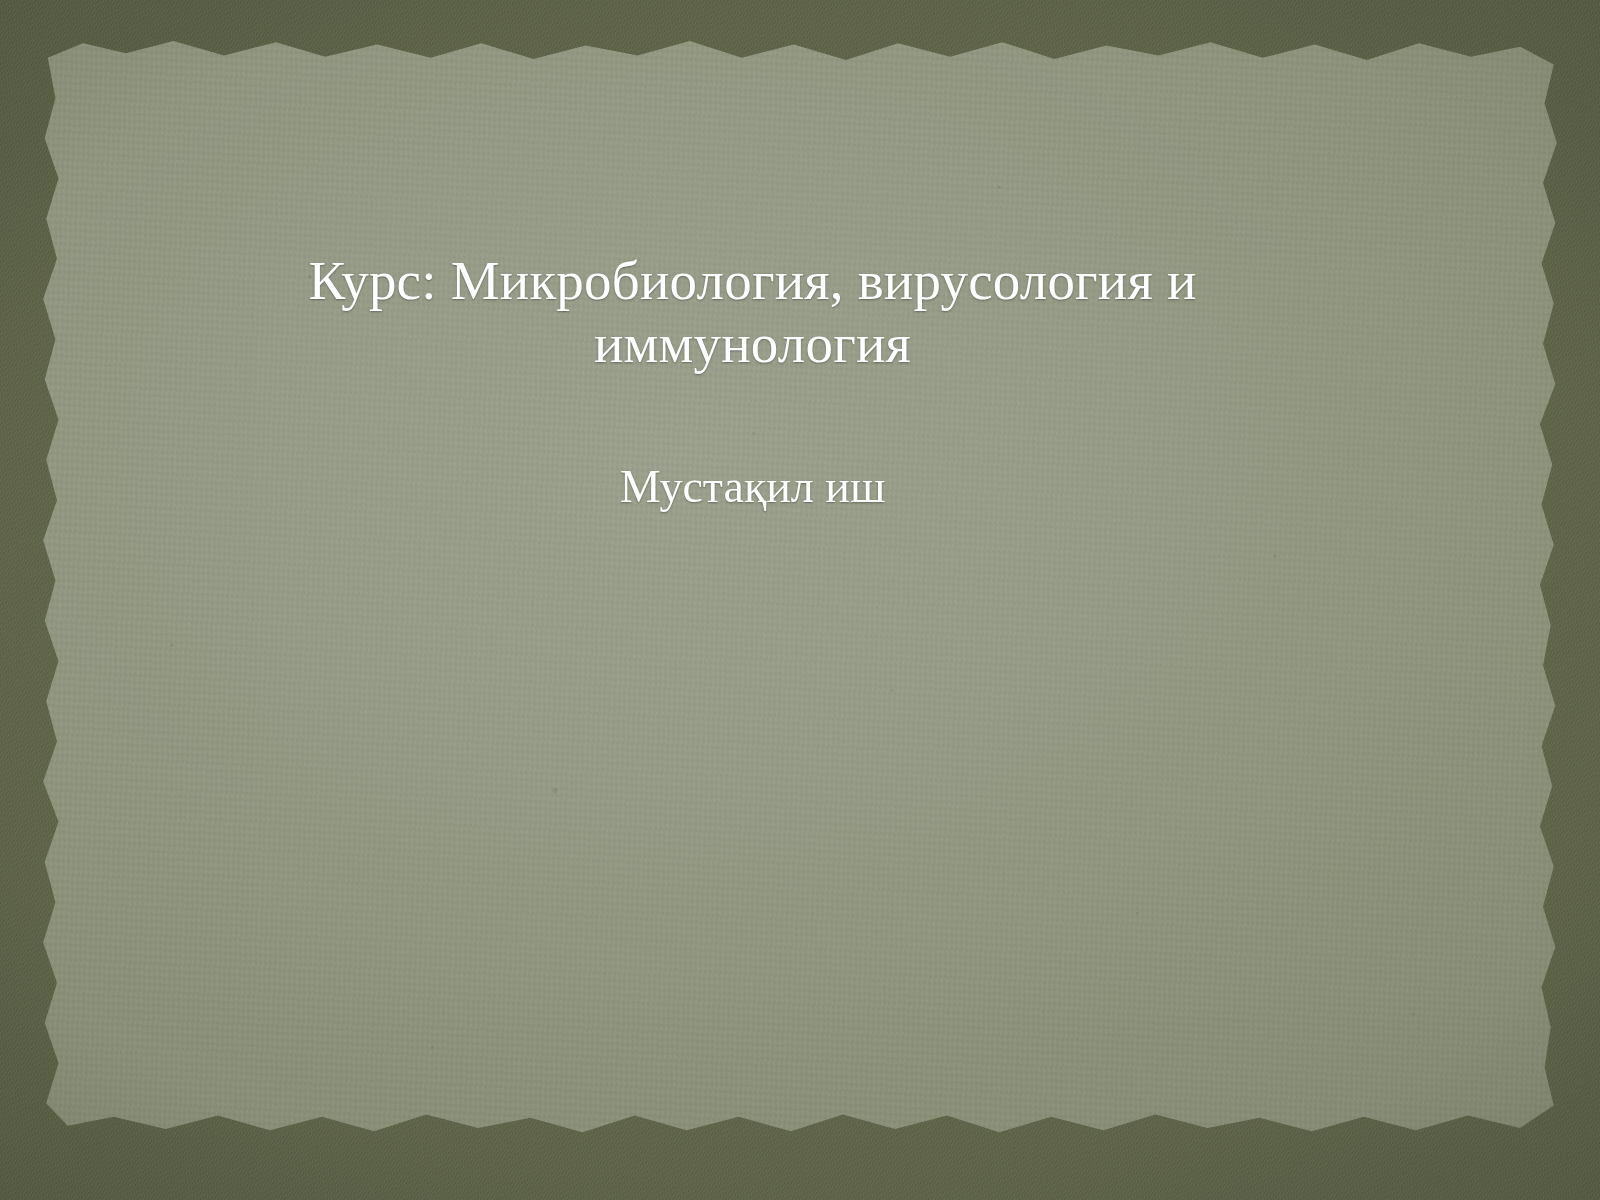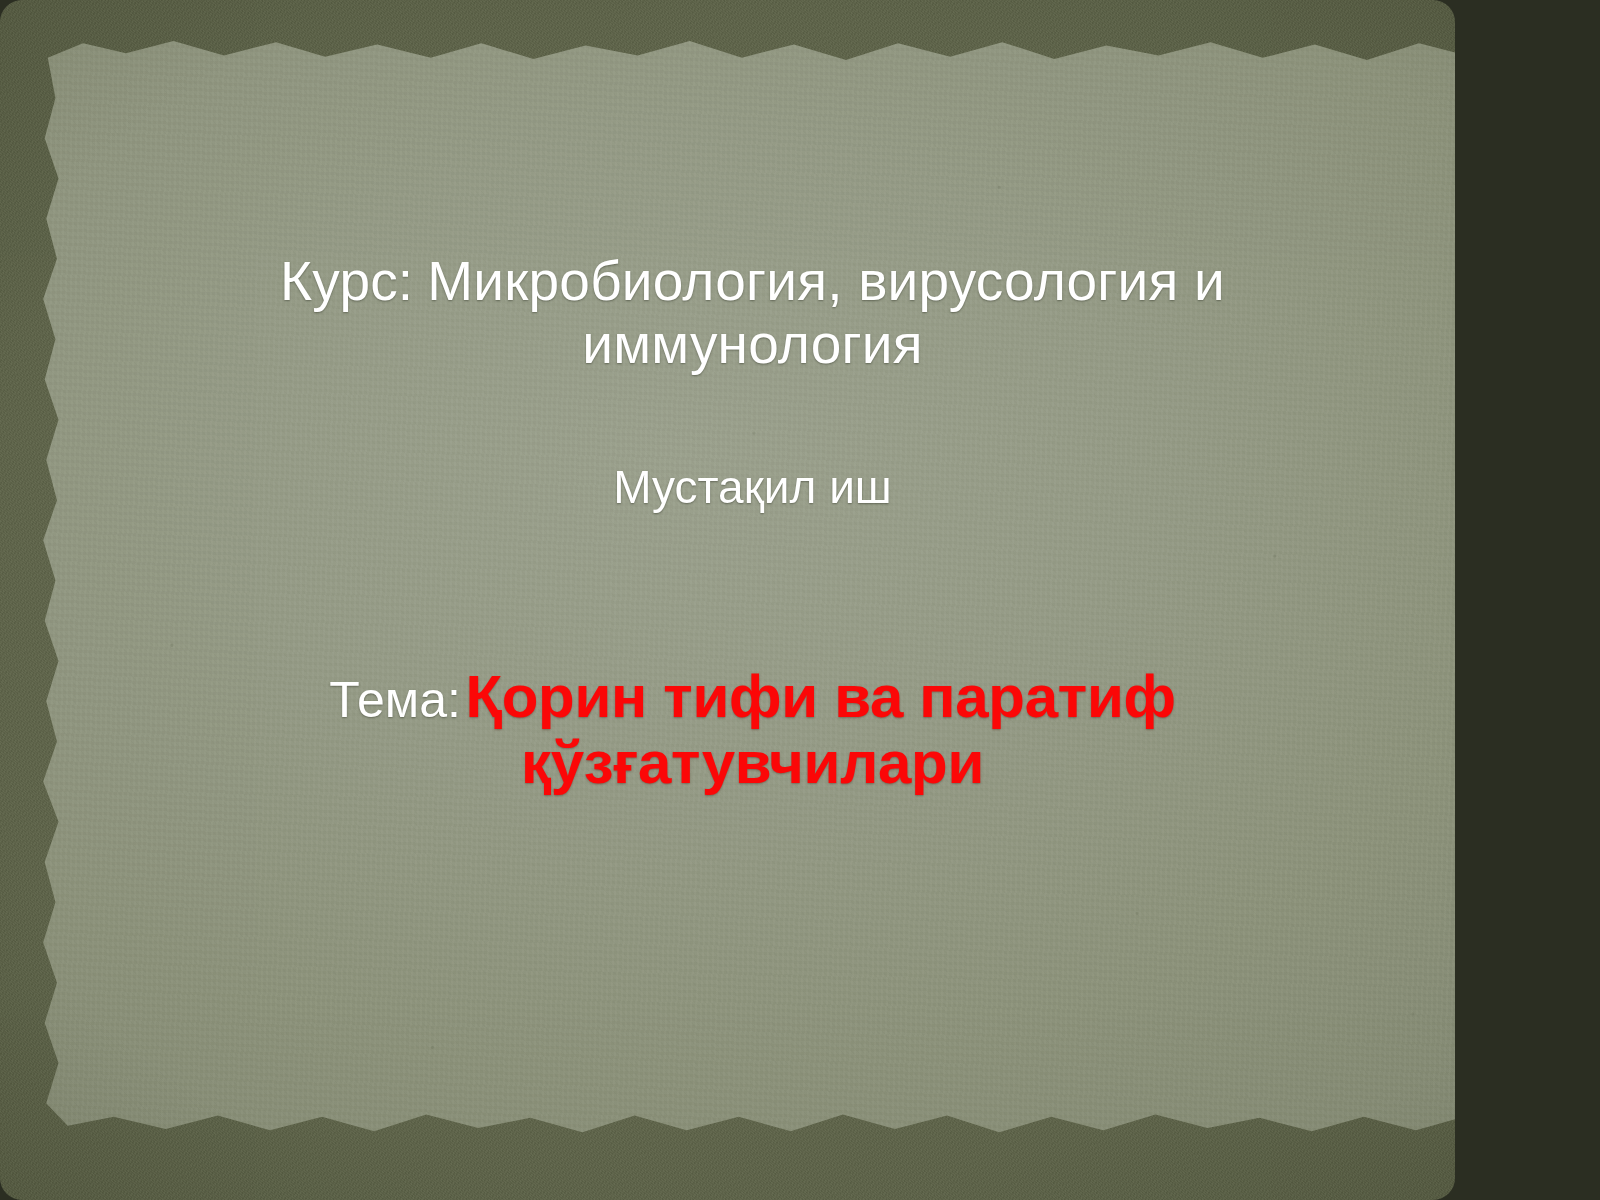--- a/index.html
+++ b/index.html
@@ -5,32 +5,31 @@
 <style>
   html, body {
     margin: 0;
     padding: 0;
     background: #2b2e22;
   }
 
   
   .slide {
     position: relative;
-    width: 1455px;
+    width: 1600px;
     height: 1200px;
     overflow: hidden;
     
     background:
       radial-gradient(ellipse 120% 110% at 50% 50%,
         #6a7054 0%,
         #5e6449 45%,
         #4c5239 78%,
         #40452f 100%);
-    font-family: Liberation Sans, sans-serif;
-    border-radius: 22px;
+    font-family: Liberation Serif, serif;
     -webkit-font-smoothing: antialiased;
   }
 
   
   .matte-grain {
     position: absolute;
     inset: 0;
     pointer-events: none;
     opacity: .55;
     background-image:
@@ -196,20 +195,15 @@
       <span class="lead">Курс:</span><span>Микробиология, вирусология и</span>
       <span>иммунология</span>
     </p>
 
     <div class="spacer-a"></div>
 
     <p class="work-line">Мустақил иш</p>
 
     <div class="spacer-b"></div>
 
-    <p class="topic-line">
-      <span class="topic-label">Тема:</span>
-      <span class="topic-value">Қорин тифи ва паратиф</span>
-      <span class="topic-value">қўзғатувчилари</span>
-    </p>
 
   </div>
 </div>
 
 </body></html>

